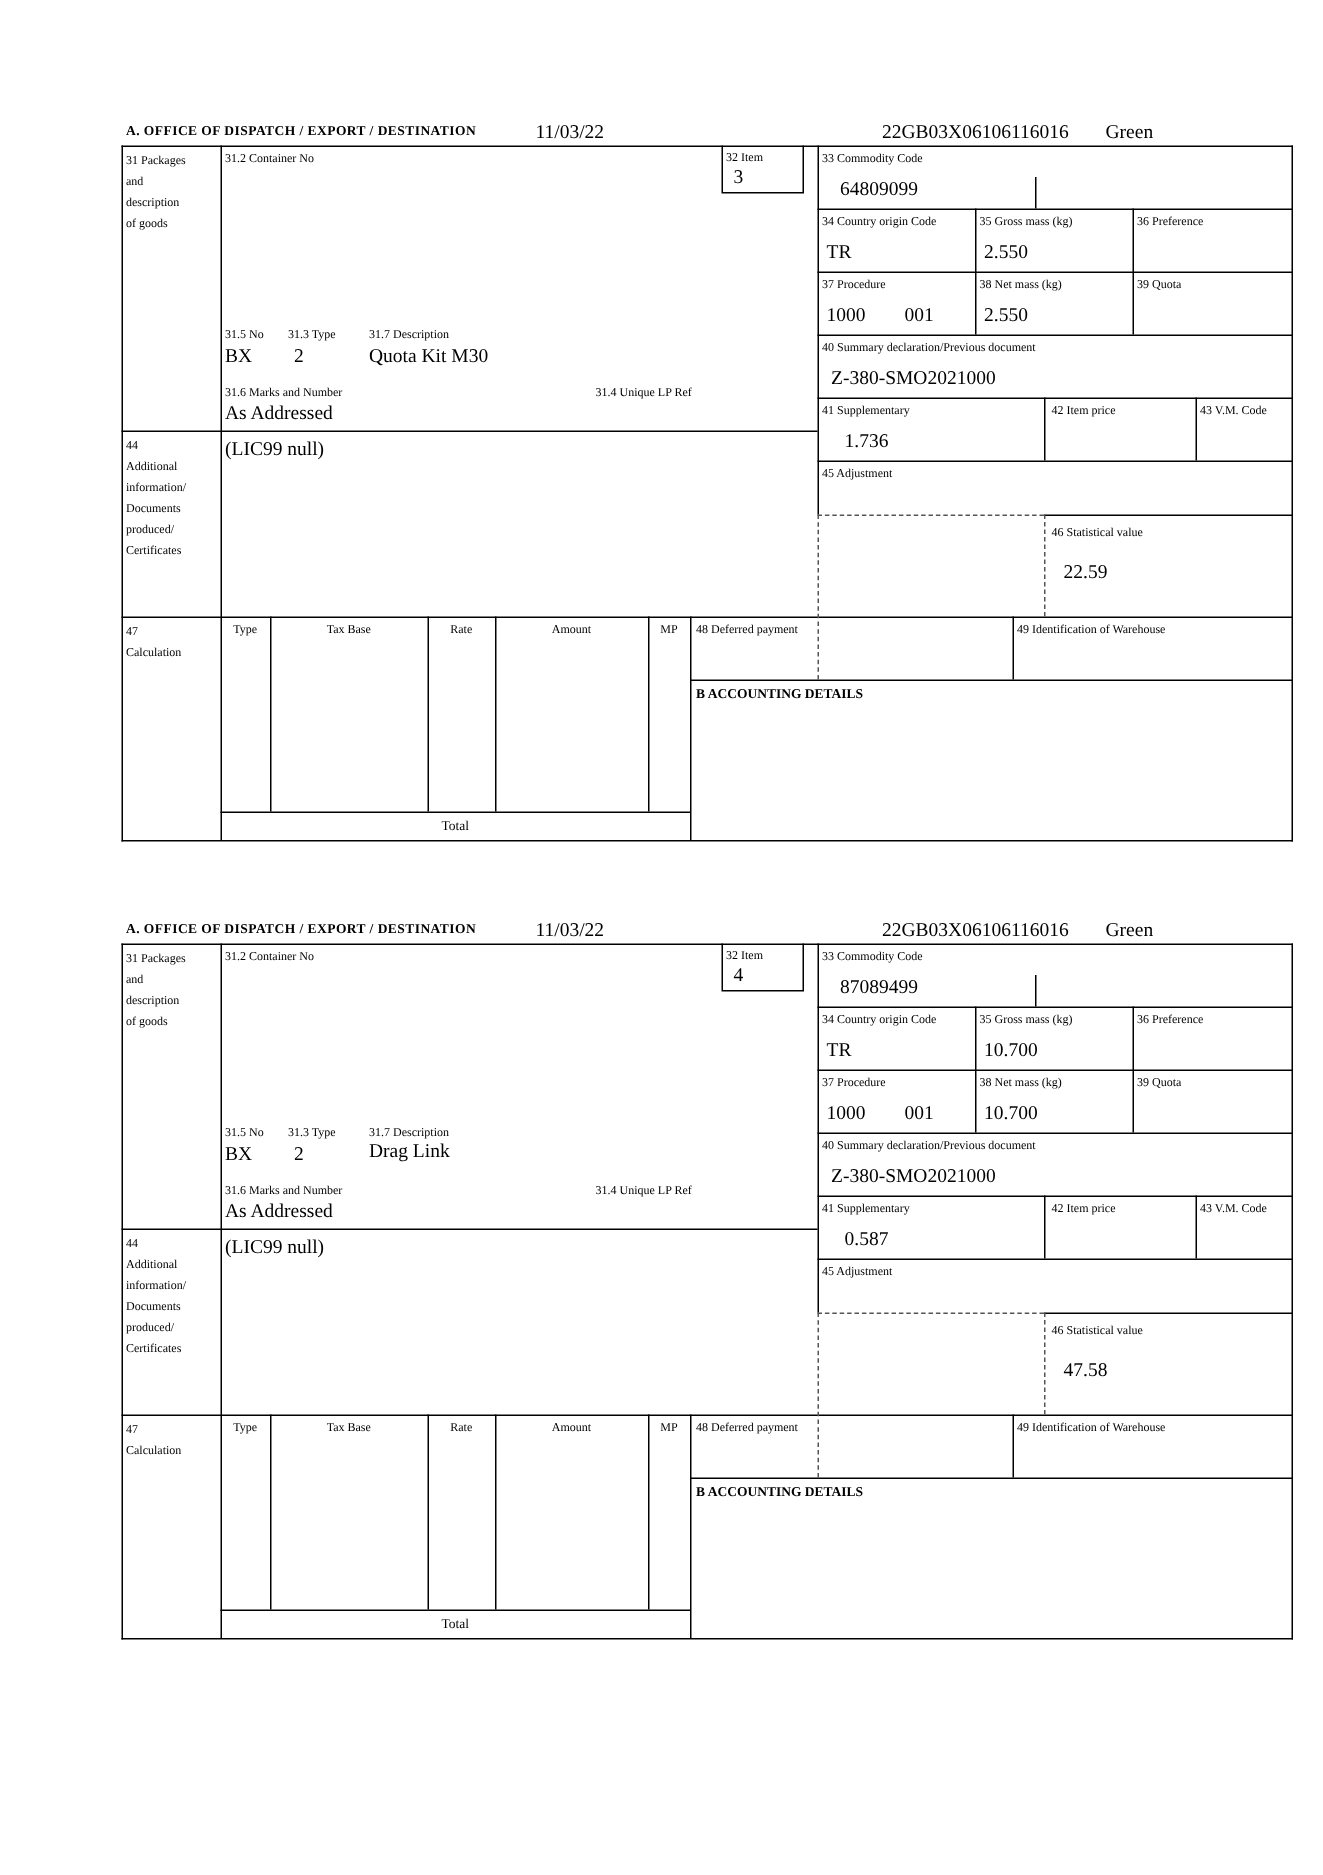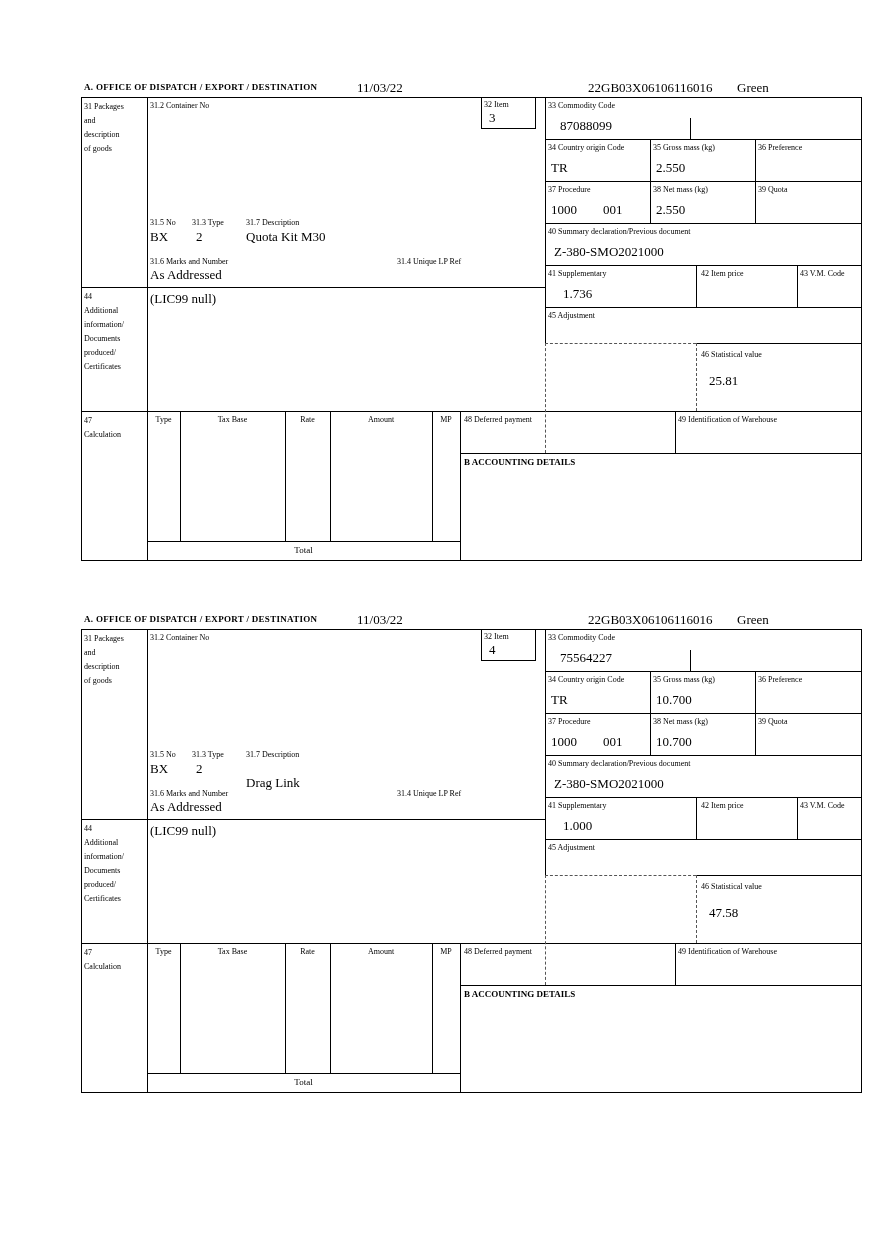--- a/index.html
+++ b/index.html
@@ -84,40 +84,40 @@
     <div class="lbl" style="left:165px;top:138px">31.7 Description</div>
     <div class="val" style="left:69px;top:150px">BX</div>
     <div class="val" style="left:115px;top:150px">2</div>
     <div class="val" style="left:165px;top:150px">Quota Kit M30</div>
     <div class="lbl" style="left:69px;top:177px">31.6 Marks and Number</div>
     <div class="lbl" style="left:316px;top:177px">31.4 Unique LP Ref</div>
     <div class="val" style="left:69px;top:188px">As Addressed</div>
     <div class="val" style="left:69px;top:212px">(LIC99 null)</div>
 
     <div class="lbl" style="left:467px;top:21px">33 Commodity Code</div>
-    <div class="val" style="left:479px;top:39px">87088099</div>
+    <div class="val" style="left:479px;top:39px">64809099</div>
     <div class="lbl" style="left:467px;top:63px">34 Country origin Code</div>
     <div class="val" style="left:470px;top:81px">TR</div>
     <div class="lbl" style="left:572px;top:63px">35 Gross mass (kg)</div>
     <div class="val" style="left:575px;top:81px">2.550</div>
     <div class="lbl" style="left:677px;top:63px">36 Preference</div>
     <div class="lbl" style="left:467px;top:105px">37 Procedure</div>
     <div class="val" style="left:470px;top:123px"><span>1000</span><span style="margin-left:26px">001</span></div>
     <div class="lbl" style="left:572px;top:105px">38 Net mass (kg)</div>
     <div class="val" style="left:575px;top:123px">2.550</div>
     <div class="lbl" style="left:677px;top:105px">39 Quota</div>
     <div class="lbl" style="left:467px;top:147px">40 Summary declaration/Previous document</div>
     <div class="val" style="left:473px;top:165px">Z-380-SMO2021000</div>
     <div class="lbl" style="left:467px;top:189px">41 Supplementary</div>
     <div class="val" style="left:482px;top:207px">1.736</div>
     <div class="lbl" style="left:620px;top:189px">42 Item price</div>
     <div class="lbl" style="left:719px;top:189px">43 V.M. Code</div>
     <div class="lbl" style="left:467px;top:231px">45 Adjustment</div>
     <div class="lbl" style="left:620px;top:270px">46 Statistical value</div>
-    <div class="val" style="left:628px;top:294px">25.81</div>
+    <div class="val" style="left:628px;top:294px">22.59</div>
 
     <div class="lbl ctr" style="left:66px;top:335px;width:33px">Type</div>
     <div class="lbl ctr" style="left:99px;top:335px;width:105px">Tax Base</div>
     <div class="lbl ctr" style="left:204px;top:335px;width:45px">Rate</div>
     <div class="lbl ctr" style="left:249px;top:335px;width:102px">Amount</div>
     <div class="lbl ctr" style="left:351px;top:335px;width:28px">MP</div>
     <div class="lbl" style="left:383px;top:335px">48 Deferred payment</div>
     <div class="lbl" style="left:597px;top:335px">49 Identification of Warehouse</div>
     <div class="lbl bold" style="left:383px;top:377px;font-size:9px">B ACCOUNTING DETAILS</div>
     <div class="lbl ctr" style="left:66px;top:465px;width:313px;font-size:9px">Total</div>
@@ -178,42 +178,42 @@
 Calculation</div>
 
     <div class="lbl" style="left:69px;top:21px">31.2 Container No</div>
     <div class="lbl" style="left:403px;top:20px">32 Item</div>
     <div class="val" style="left:408px;top:31px">4</div>
     <div class="lbl" style="left:69px;top:138px">31.5 No</div>
     <div class="lbl" style="left:111px;top:138px">31.3 Type</div>
     <div class="lbl" style="left:165px;top:138px">31.7 Description</div>
     <div class="val" style="left:69px;top:150px">BX</div>
     <div class="val" style="left:115px;top:150px">2</div>
-    <div class="val" style="left:165px;top:164px">Drag Link</div>
+    <div class="val" style="left:165px;top:148px">Drag Link</div>
     <div class="lbl" style="left:69px;top:177px">31.6 Marks and Number</div>
     <div class="lbl" style="left:316px;top:177px">31.4 Unique LP Ref</div>
     <div class="val" style="left:69px;top:188px">As Addressed</div>
     <div class="val" style="left:69px;top:212px">(LIC99 null)</div>
 
     <div class="lbl" style="left:467px;top:21px">33 Commodity Code</div>
-    <div class="val" style="left:479px;top:39px">75564227</div>
+    <div class="val" style="left:479px;top:39px">87089499</div>
     <div class="lbl" style="left:467px;top:63px">34 Country origin Code</div>
     <div class="val" style="left:470px;top:81px">TR</div>
     <div class="lbl" style="left:572px;top:63px">35 Gross mass (kg)</div>
     <div class="val" style="left:575px;top:81px">10.700</div>
     <div class="lbl" style="left:677px;top:63px">36 Preference</div>
     <div class="lbl" style="left:467px;top:105px">37 Procedure</div>
     <div class="val" style="left:470px;top:123px"><span>1000</span><span style="margin-left:26px">001</span></div>
     <div class="lbl" style="left:572px;top:105px">38 Net mass (kg)</div>
     <div class="val" style="left:575px;top:123px">10.700</div>
     <div class="lbl" style="left:677px;top:105px">39 Quota</div>
     <div class="lbl" style="left:467px;top:147px">40 Summary declaration/Previous document</div>
     <div class="val" style="left:473px;top:165px">Z-380-SMO2021000</div>
     <div class="lbl" style="left:467px;top:189px">41 Supplementary</div>
-    <div class="val" style="left:482px;top:207px">1.000</div>
+    <div class="val" style="left:482px;top:207px">0.587</div>
     <div class="lbl" style="left:620px;top:189px">42 Item price</div>
     <div class="lbl" style="left:719px;top:189px">43 V.M. Code</div>
     <div class="lbl" style="left:467px;top:231px">45 Adjustment</div>
     <div class="lbl" style="left:620px;top:270px">46 Statistical value</div>
     <div class="val" style="left:628px;top:294px">47.58</div>
 
     <div class="lbl ctr" style="left:66px;top:335px;width:33px">Type</div>
     <div class="lbl ctr" style="left:99px;top:335px;width:105px">Tax Base</div>
     <div class="lbl ctr" style="left:204px;top:335px;width:45px">Rate</div>
     <div class="lbl ctr" style="left:249px;top:335px;width:102px">Amount</div>

